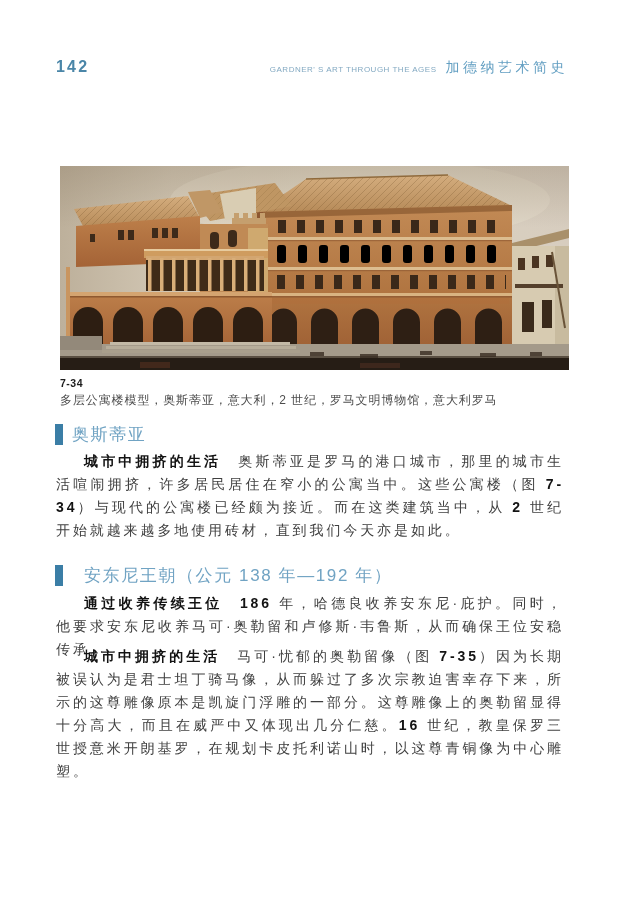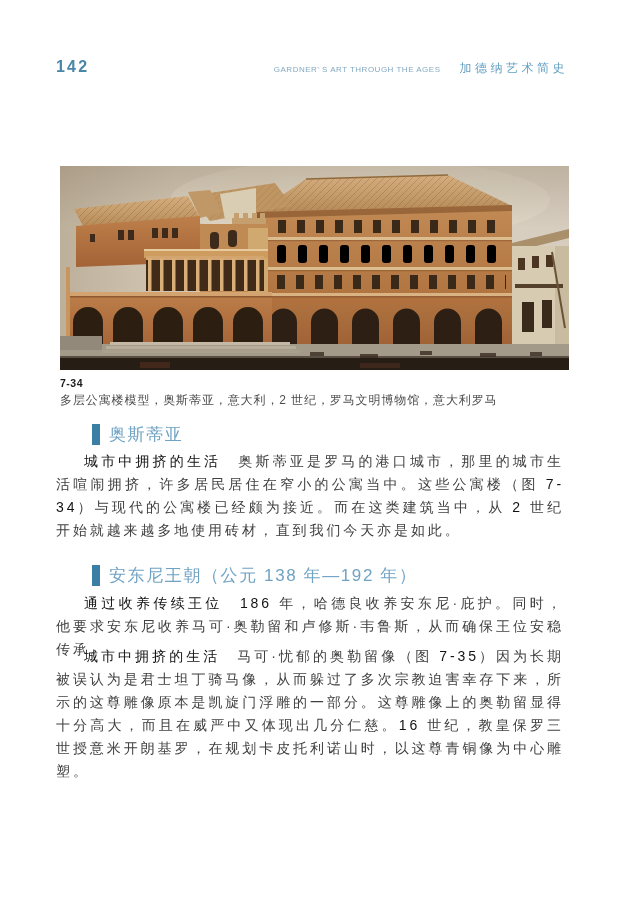--- a/index.html
+++ b/index.html
@@ -4,40 +4,40 @@
 <title>Page 142</title>
 <style>
   html,body{margin:0;padding:0;background:#ffffff;}
   body{width:626px;height:915px;font-family:"Liberation Sans","DejaVu Sans",sans-serif;}
   .page{position:relative;width:626px;height:915px;background:#ffffff;overflow:hidden;}
 
   
   .hdr{position:absolute;left:56px;right:58px;top:58px;display:flex;justify-content:space-between;align-items:baseline;}
   .pagenum{font-weight:bold;font-size:16px;letter-spacing:2.2px;color:var(--header-blue,#4a86a8);}
   .runhead{font-size:8px;letter-spacing:.5px;color:var(--running-head-blue,#83a9c2);white-space:nowrap;}
-  .runhead .zh{font-size:12px;letter-spacing:3.5px;margin-left:19px;color:var(--running-head-zh-blue,#639fc2);}
+  .runhead .zh{font-size:14px;letter-spacing:3.5px;margin-left:9px;color:var(--running-head-zh-blue,#639fc2);}
 
   
   .figure{position:absolute;left:60px;top:166px;width:509px;}
   .photo{display:block;width:509px;height:204px;}
   .figlabel{margin-top:7px;font-size:10.5px;font-weight:bold;letter-spacing:.5px;color:#1c1c1c;}
   .figcap{margin-top:3px;font-size:12px;letter-spacing:.9px;color:#4d4d4d;}
 
   
-  .sect{position:absolute;left:55px;display:flex;align-items:center;margin-left:37px;}
+  .sect{position:absolute;left:55px;display:flex;align-items:center;}
   .sectbar{width:8px;height:21px;background:var(--heading-bar,#3b7ea6);margin-right:9px;flex:none;}
   .secttitle{font-size:17px;letter-spacing:1.6px;color:var(--heading-text,#70a3c3);white-space:nowrap;}
   #sect-ostia{top:423px;}
-  #sect-antonine{top:564px;}
+  #sect-antonine{top:564px;gap:12px;}
 
   
   .para{position:absolute;left:56px;width:508px;margin:0;font-size:14px;line-height:23px;
         letter-spacing:2.9px;color:#3f3f3f;text-align:justify;text-justify:inter-ideograph;
         text-indent:2em;}
-  .para b{color:#131313;font-weight:normal;}
+  .para b{color:#131313;font-weight:bold;}
   #p1{top:450px;}
   #p2{top:592px;}
   #p3{top:645px;}
   #p4{top:761px;}
 </style>
 </head>
 <body>
 
 <div class="page">
 

